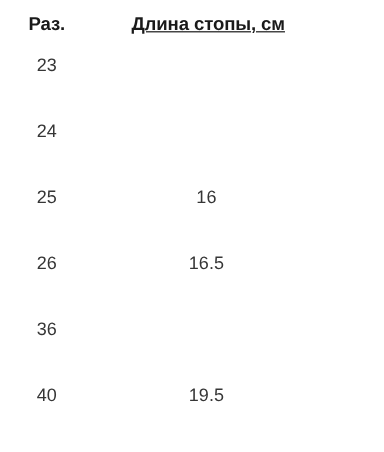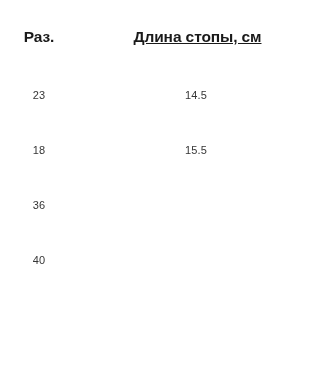--- a/index.html
+++ b/index.html
@@ -19,22 +19,21 @@
     width: 271px;
     height: 377px;
     box-sizing: border-box;
     position: relative;
     background: #ffffff;
   }
 
   .table-row {
     display: flex;
     width: 100%;
-    align-items: flex-end;
-    gap: 24px;
+    align-items: flex-start;
   }
 
   .col {
     display: flex;
     align-items: center;
     justify-content: center;
     box-sizing: border-box;
   }
 
   .col-size {
@@ -66,52 +65,59 @@
     justify-content: center;
     padding-right: 2px;
     text-decoration: underline;
   }
 
   
   .body-row {
     height: 55px;
   }
   .body-row .col {
-    font-size: 11px;
+    font-size: 15px;
     font-weight: normal;
     color: #363636;
     letter-spacing: 0.1px;
   }
   .body-row .col-length {
     padding-right: 5px;
   }
 </style>
 </head>
 <body>
 
 <div id="size-table">
 
   <div class="table-row" id="table-header">
     <div class="col col-size">Раз.</div>
     <div class="col col-length">Длина стопы, см</div>
   </div>
 
   <div class="table-row body-row">
     <div class="col col-size">23</div>
-    <div class="col col-length">14.5</div>
   </div>
 
   <div class="table-row body-row">
-    <div class="col col-size">18</div>
-    <div class="col col-length">15.5</div>
+    <div class="col col-size">24</div>
   </div>
 
+  <div class="table-row body-row">
+    <div class="col col-size">25</div>
+    <div class="col col-length">16</div>
+  </div>
 
+  <div class="table-row body-row">
+    <div class="col col-size">26</div>
+    <div class="col col-length">16.5</div>
+  </div>
 
   <div class="table-row body-row">
     <div class="col col-size">36</div>
   </div>
 
   <div class="table-row body-row">
     <div class="col col-size">40</div>
+    <div class="col col-length">19.5</div>
   </div>
 
 </div>
 
 </body></html>

